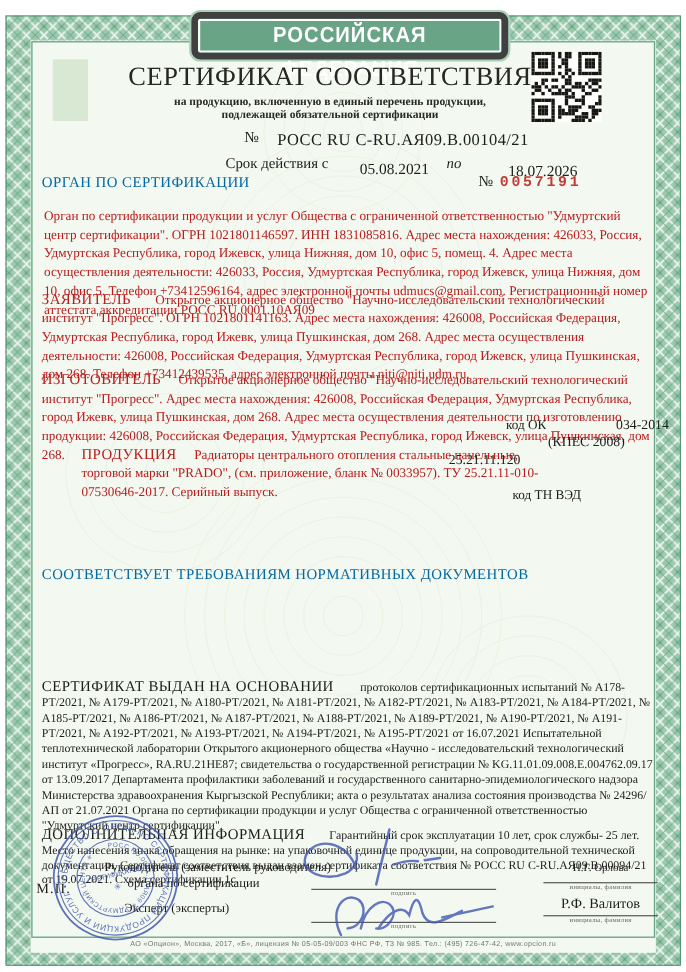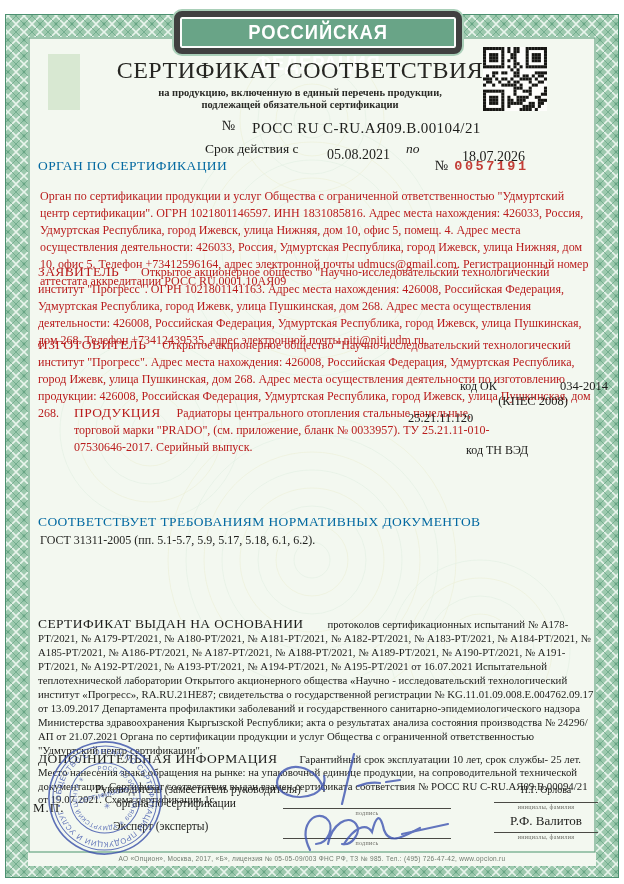--- a/index.html
+++ b/index.html
@@ -380,21 +380,20 @@
   <p class="abs body-p p-manufacturer"><span class="inline-head gap-sm">ИЗГОТОВИТЕЛЬ</span><span>Открытое акционерное общество "Научно-исследовательский технологический институт "Прогресс". Адрес места нахождения: 426008, Российская Федерация, Удмуртская Республика, город Ижевк, улица Пушкинская, дом 268. Адрес места осуществления деятельности по изготовлению продукции: 426008, Российская Федерация, Удмуртская Республика, город Ижевск, улица Пушкинская, дом 268.</span></p>
 
   <div class="abs ok-label">код ОК</div>
   <div class="abs ok-value">034-2014</div>
   <p class="abs body-p p-product"><span class="inline-head gap-sm">ПРОДУКЦИЯ</span><span>Радиаторы центрального отопления стальные панельные, торговой марки "PRADO", (см. приложение, бланк № 0033957). ТУ 25.21.11-010-07530646-2017. Серийный выпуск.</span></p>
   <div class="abs kpes">(КПЕС 2008)</div>
   <div class="abs kpes-code">25.21.11.120</div>
   <div class="abs tnved-label">код ТН ВЭД</div>
 
   <div class="abs sec-head compl-head">СООТВЕТСТВУЕТ ТРЕБОВАНИЯМ НОРМАТИВНЫХ ДОКУМЕНТОВ</div>
-  <div class="abs compl-text">ГОСТ 31311-2005 (пп. 5.1-5.7, 5.9, 5.17, 5.18, 6.1, 6.2).</div>
 
   <p class="abs p-basis"><span class="inline-head">СЕРТИФИКАТ ВЫДАН НА ОСНОВАНИИ</span><span>протоколов сертификационных испытаний № А178-РТ/2021, № А179-РТ/2021, № А180-РТ/2021, № А181-РТ/2021, № А182-РТ/2021, № А183-РТ/2021, № А184-РТ/2021, № А185-РТ/2021, № А186-РТ/2021, № А187-РТ/2021, № А188-РТ/2021, № А189-РТ/2021, № А190-РТ/2021, № А191-РТ/2021, № А192-РТ/2021, № А193-РТ/2021, № А194-РТ/2021, № А195-РТ/2021 от 16.07.2021 Испытательной теплотехнической лаборатории Открытого акционерного общества «Научно - исследовательский технологический институт «Прогресс», RA.RU.21НЕ87; свидетельства о государственной регистрации № KG.11.01.09.008.Е.004762.09.17 от 13.09.2017 Департамента профилактики заболеваний и государственного санитарно-эпидемиологического надзора Министерства здравоохранения Кыргызской Республики; акта о результатах анализа состояния производства № 24296/АП от 21.07.2021 Органа по сертификации продукции и услуг Общества с ограниченной ответственностью "Удмуртский центр сертификации".</span></p>
 
   <p class="abs p-additional"><span class="inline-head">ДОПОЛНИТЕЛЬНАЯ ИНФОРМАЦИЯ</span><span>Гарантийный срок эксплуатации 10 лет, срок службы- 25 лет. Место нанесения знака обращения на рынке: на упаковочной единице продукции, на сопроводительной технической документации. Сертификат соответствия выдан взамен сертификата соответствия № РОСС RU C-RU.АЯ09.В.00094/21 от 19.07.2021. Схема сертификации 1с.</span></p>
 
   <div class="abs role1a">Руководитель (заместитель руководителя)</div>
   <div class="abs role1b">органа по сертификации</div>
   <div class="abs mp">М.П.</div>
   <div class="abs role2">Эксперт (эксперты)</div>
 

